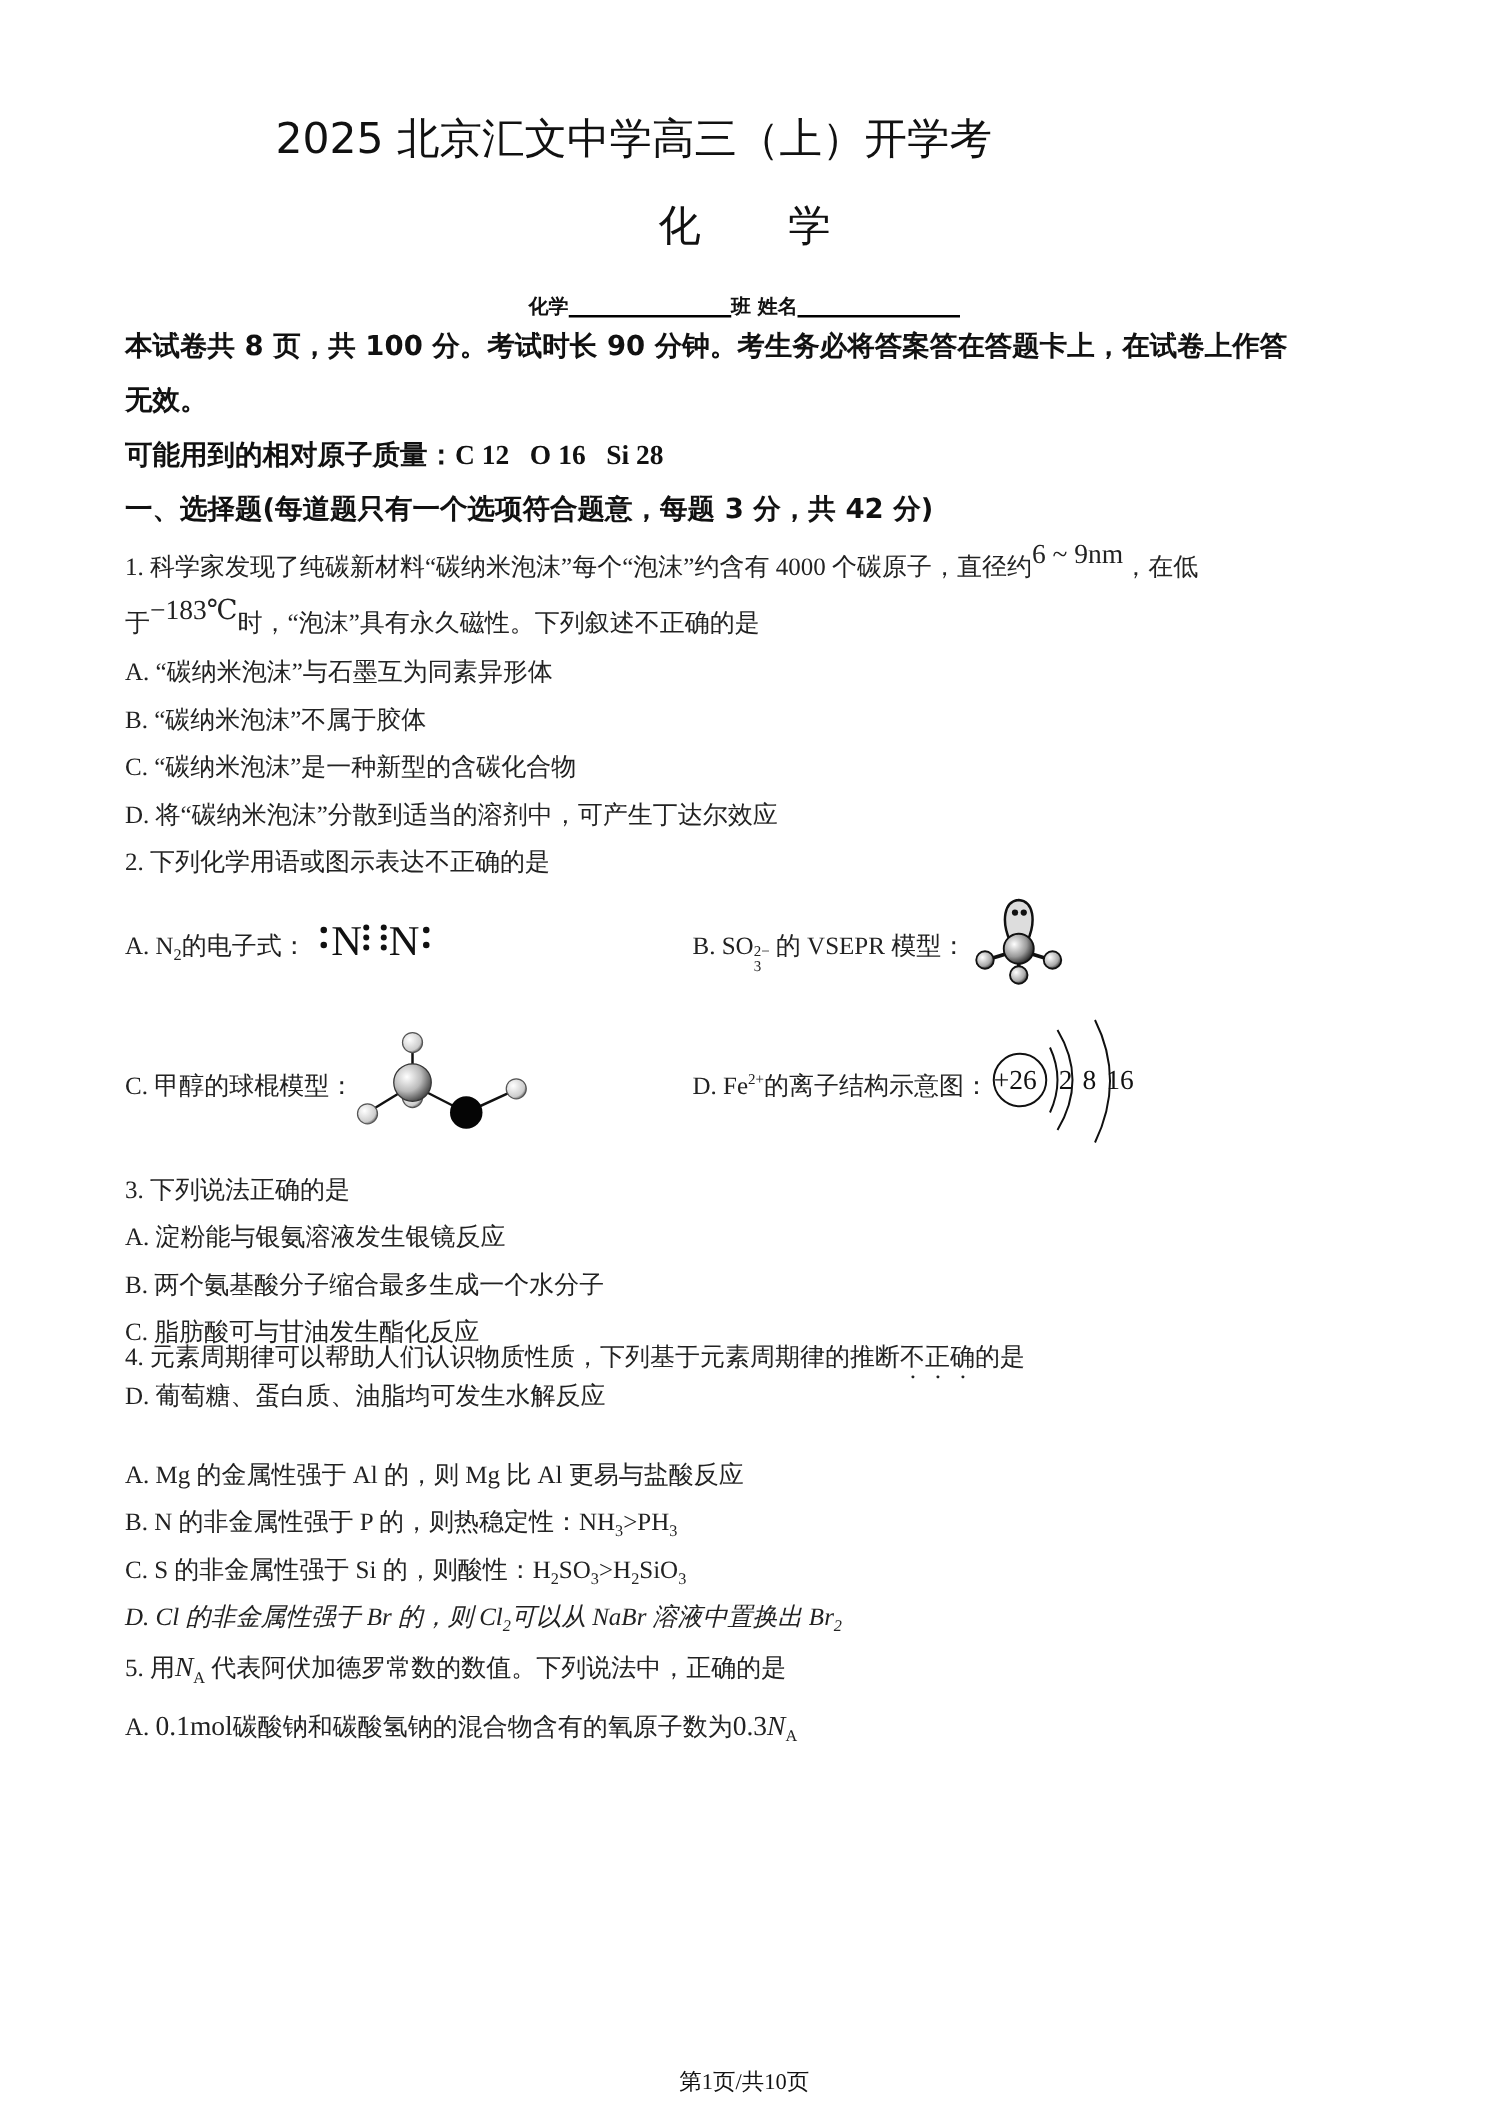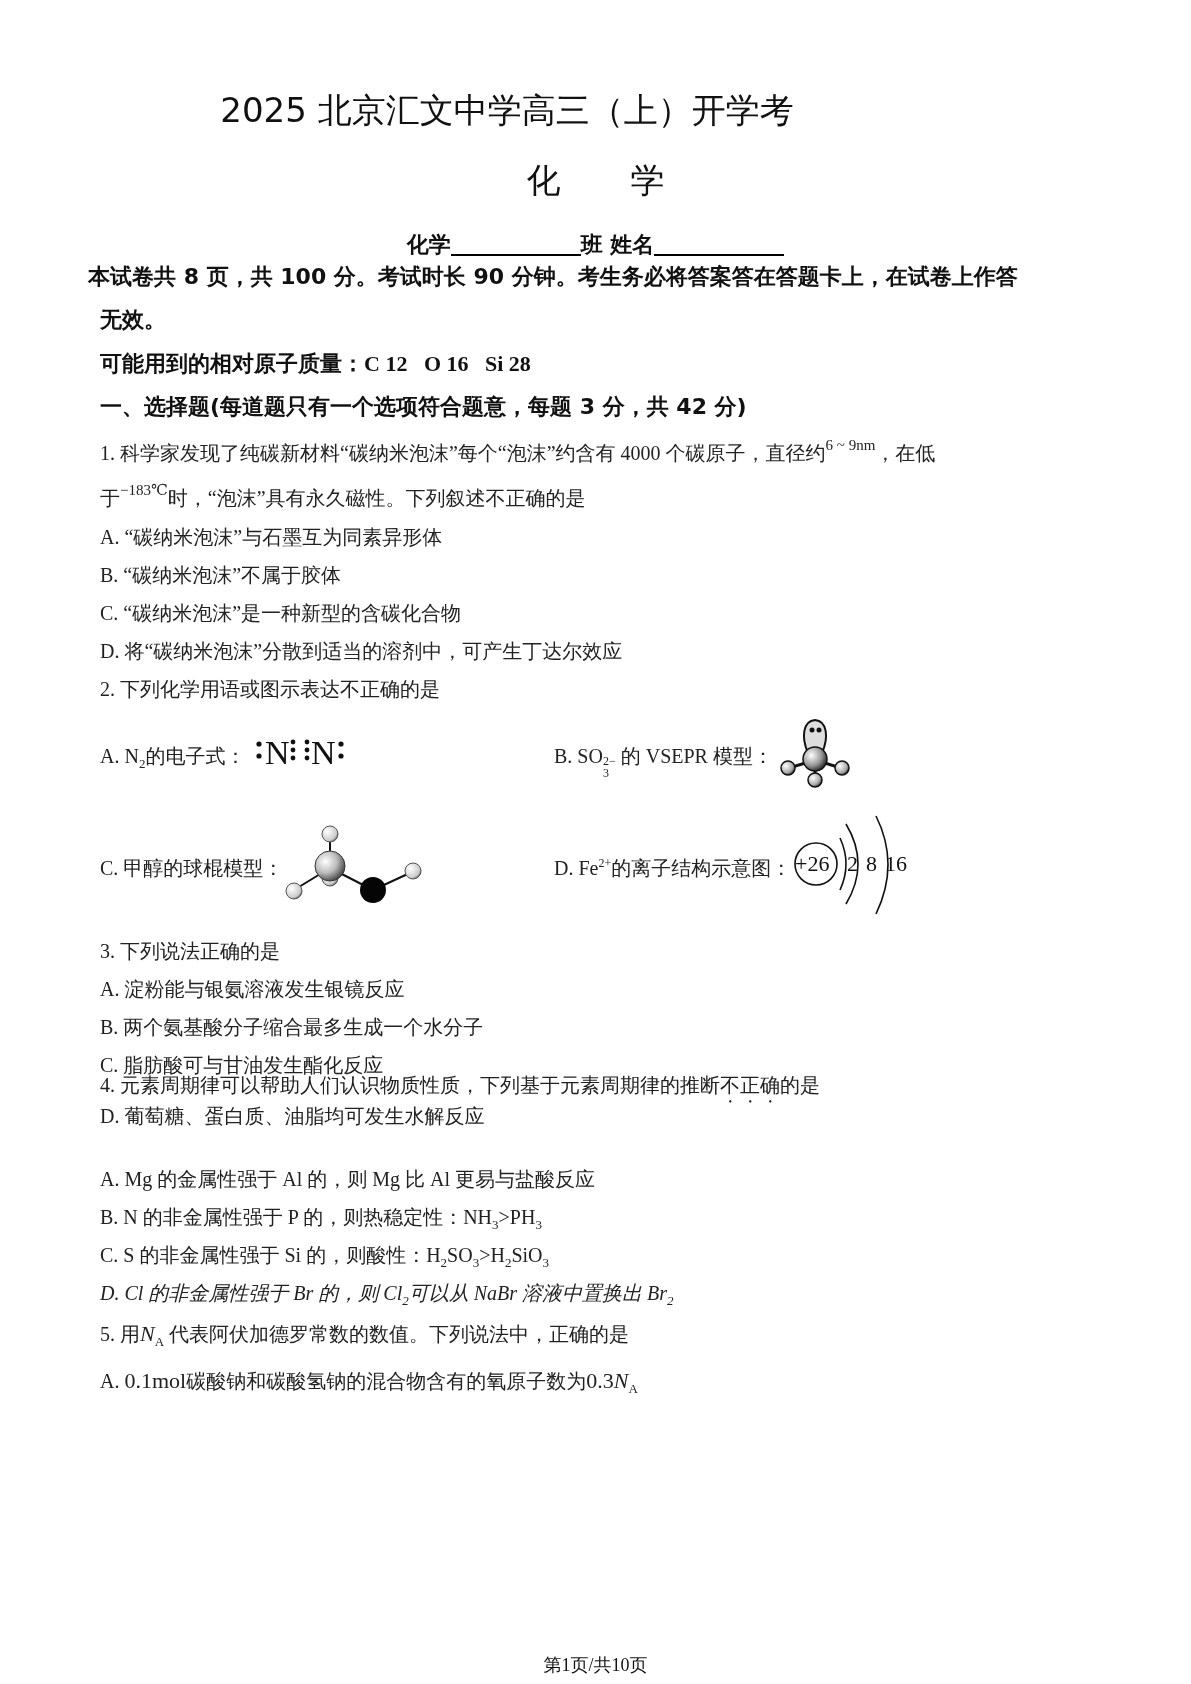--- a/index.html
+++ b/index.html
@@ -5,44 +5,44 @@
   html, body { margin: 0; padding: 0; background: #ffffff; }
   body { width: 1191px; height: 1684px; position: relative; overflow: hidden;
          font-family: "Liberation Serif", "DejaVu Serif", serif; color: #111; }
   .abs { position: absolute; white-space: nowrap; }
   .title { left: 0; width: 1014px; text-align: center; top: 88px; font-size: 34px;
            font-family: "DejaVu Sans", "Liberation Sans", sans-serif; letter-spacing: 0px; }
   .subject { left: 0; width: 1191px; text-align: center; top: 158px; font-size: 34px;
              font-family: "DejaVu Sans", "Liberation Sans", sans-serif; }
   .subject span { display: inline-block; }
   .subject .gap { width: 70px; }
-  .classline { left: 0; width: 1191px; text-align: center; top: 230px; font-size: 22px;
+  .classline { left: 0; width: 1191px; text-align: center; top: 230px; font-size: 16px;
                font-family: "DejaVu Sans", "Liberation Sans", sans-serif; font-weight: bold; }
   .blank { display: inline-block; width: 130px; border-bottom: 2px solid #000; height: 22px; vertical-align: -4px; }
   .bold { font-weight: bold; font-size: 22px; font-family: "DejaVu Sans", "Liberation Sans", sans-serif; }
   .q { font-size: 20px; color: #222; }
-  .sup-big { font-size: 15px; position: relative; top: -10px; }
+  .sup-big { font-size: 22px; position: relative; top: -10px; }
   sub { font-size: 0.65em; }
   .dotted { text-emphasis: dot; -webkit-text-emphasis: dot; text-emphasis-position: under; -webkit-text-emphasis-position: under; }
   .footer { left: 0; width: 1191px; text-align: center; top: 1653px; font-size: 18px; }
   .italic { font-style: italic; }
   svg { position: absolute; }
 </style>
 </head>
 <body>
 
 <div class="abs title">2025 北京汇文中学高三（上）开学考</div>
 <div class="abs subject">
   <span>化</span><span class="gap"></span><span>学</span>
 </div>
 <div class="abs classline">
   <span>化学</span><span class="blank"></span><span>班</span>&nbsp;<span>姓名</span><span class="blank"></span>
 </div>
 
-<div class="abs bold" style="left:88px; top:262px;">本试卷共 8 页，共 100 分。考试时长 90 分钟。考生务必将答案答在答题卡上，在试卷上作答</div>
+<div class="abs bold" style="left:100px; top:262px;">本试卷共 8 页，共 100 分。考试时长 90 分钟。考生务必将答案答在答题卡上，在试卷上作答</div>
 <div class="abs bold" style="left:100px; top:305px;">无效。</div>
 <div class="abs bold" style="left:100px; top:349px;">
   <span>可能用到的相对原子质量：</span><span style="font-family:'Liberation Serif',serif; white-space:pre;">C 12   O 16   Si 28</span>
 </div>
 <div class="abs bold" style="left:100px; top:392px;">一、选择题(每道题只有一个选项符合题意，每题 3 分，共 42 分)</div>
 
 <div class="abs q" style="left:100px; top:440px;">
   <span>1. 科学家发现了纯碳新材料“碳纳米泡沫”每个“泡沫”约含有 4000 个碳原子，直径约</span><span class="sup-big">6 ~ 9nm</span><span>，在低</span>
 </div>
 <div class="abs q" style="left:100px; top:485px;">

